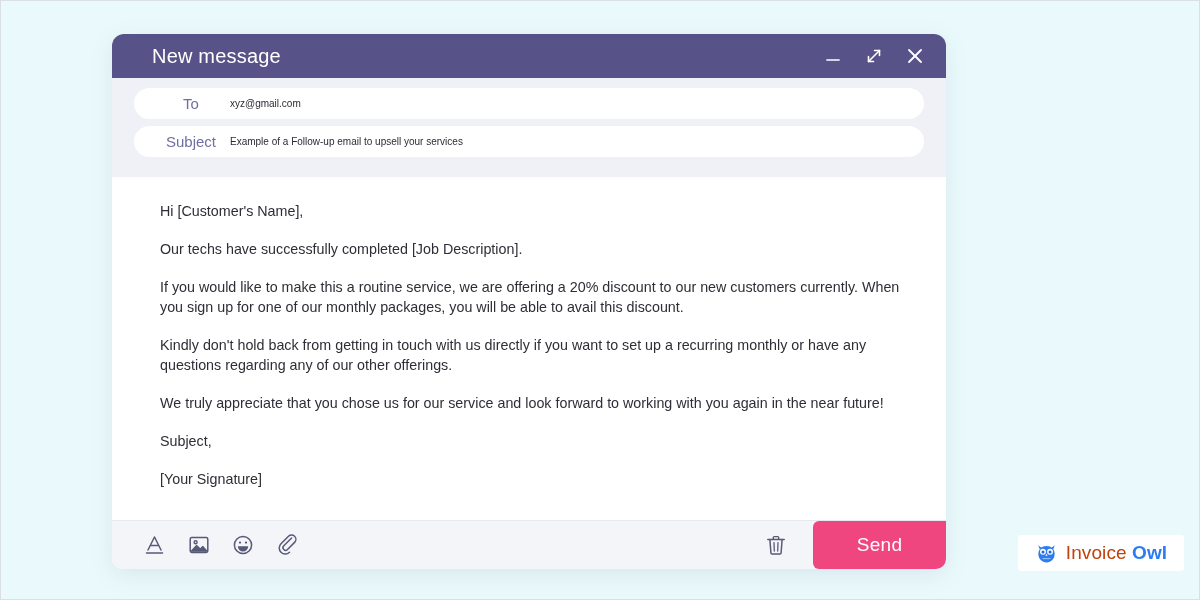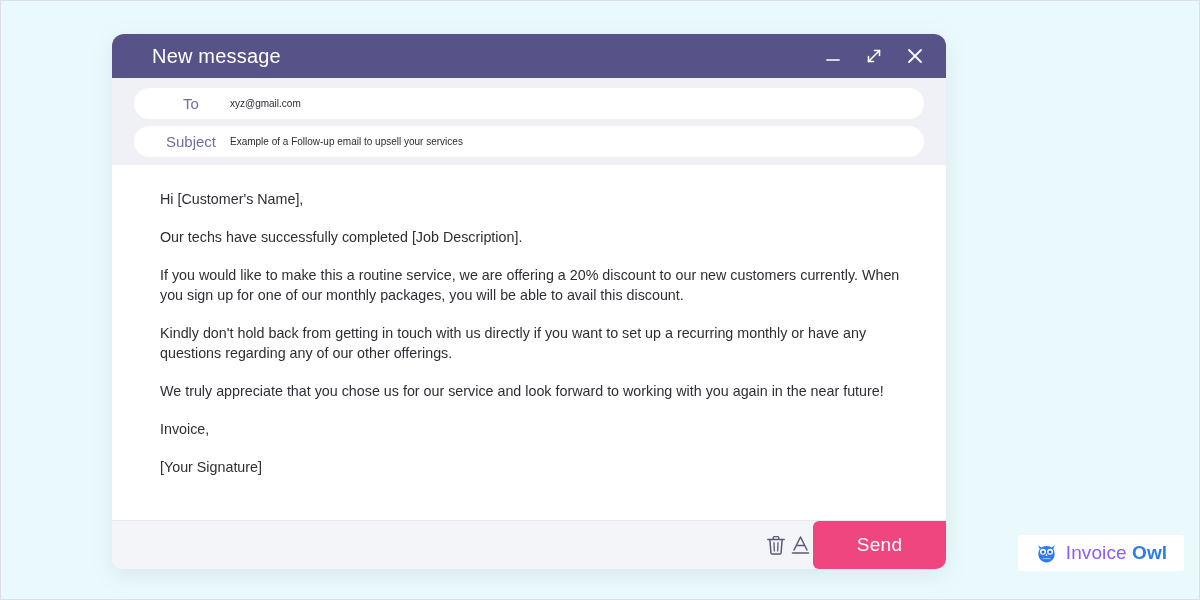--- a/index.html
+++ b/index.html
@@ -84,21 +84,21 @@
   .field-row {
     height: 31px;
     background: #ffffff;
     border-radius: 16px;
     display: flex;
     align-items: center;
     padding: 0 18px;
     margin-bottom: 7px;
     text-align: center;
   }
-  .field-row:last-child { margin-bottom: 0; }
+  .field-row:last-child { margin-bottom: 12px; }
   .field-label {
     color: #6f6fa0;
     font-size: 15px;
     width: 78px;
     flex: none;
     white-space: nowrap;
   }
   .field-value {
     color: #2b2b35;
     font-size: 10px;
@@ -126,21 +126,20 @@
   
   .compose-footer {
     height: 48px;
     background: #f4f5f9;
     flex: none;
     display: flex;
     align-items: center;
     padding-left: 30px;
     position: relative;
     border-top: 1px solid #e7e9f0;
-    justify-content: flex-end;
   }
   .tool-icons {
     display: flex;
     align-items: center;
     gap: 18px;
   }
   .tool-btn {
     width: 26px;
     height: 26px;
     display: flex;
@@ -196,21 +195,21 @@
     align-items: center;
     justify-content: center;
     gap: 8px;
   }
   .brand-owl { width: 23px; height: 23px; display: block; }
   .brand-text {
     font-size: 19px;
     letter-spacing: .1px;
     white-space: nowrap;
   }
-  .brand-invoice { color: #8b5cf6; }
+  .brand-invoice { color: #c2410c; }
   .brand-owl-word { color: #2b7cf0; font-weight: 700; }
 </style>
 </head>
 <body>
 
 <div class="page">
 
   <div class="compose-window">
 
     <div class="compose-header">
@@ -248,21 +247,21 @@
         <span class="field-value">Example of a Follow-up email to upsell your services</span>
       </div>
     </div>
 
     <div class="compose-body">
       <p class="body-para">Hi [Customer's Name],</p>
       <p class="body-para">Our techs have successfully completed [Job Description].</p>
       <p class="body-para">If you would like to make this a routine service, we are offering a 20% discount to our new customers currently. When you sign up for one of our monthly packages, you will be able to avail this discount.</p>
       <p class="body-para">Kindly don't hold back from getting in touch with us directly if you want to set up a recurring monthly or have any questions regarding any of our other offerings.</p>
       <p class="body-para">We truly appreciate that you chose us for our service and look forward to working with you again in the near future!</p>
-      <p class="body-para">Invoice,</p>
+      <p class="body-para">Subject,</p>
       <p class="body-para">[Your Signature]</p>
     </div>
 
     <div class="compose-footer">
       <div class="tool-icons">
 
         <span class="tool-btn">
           <svg width="24" height="24" viewBox="0 0 24 24" aria-hidden="true">
             <path d="M5 17 L11.5 4 L18 17" fill="none" stroke="#565a77" stroke-width="1.5" stroke-linecap="round" stroke-linejoin="round"></path>
             <line x1="7.8" y1="12.4" x2="15.2" y2="12.4" stroke="#565a77" stroke-width="1.5" stroke-linecap="round"></line>

